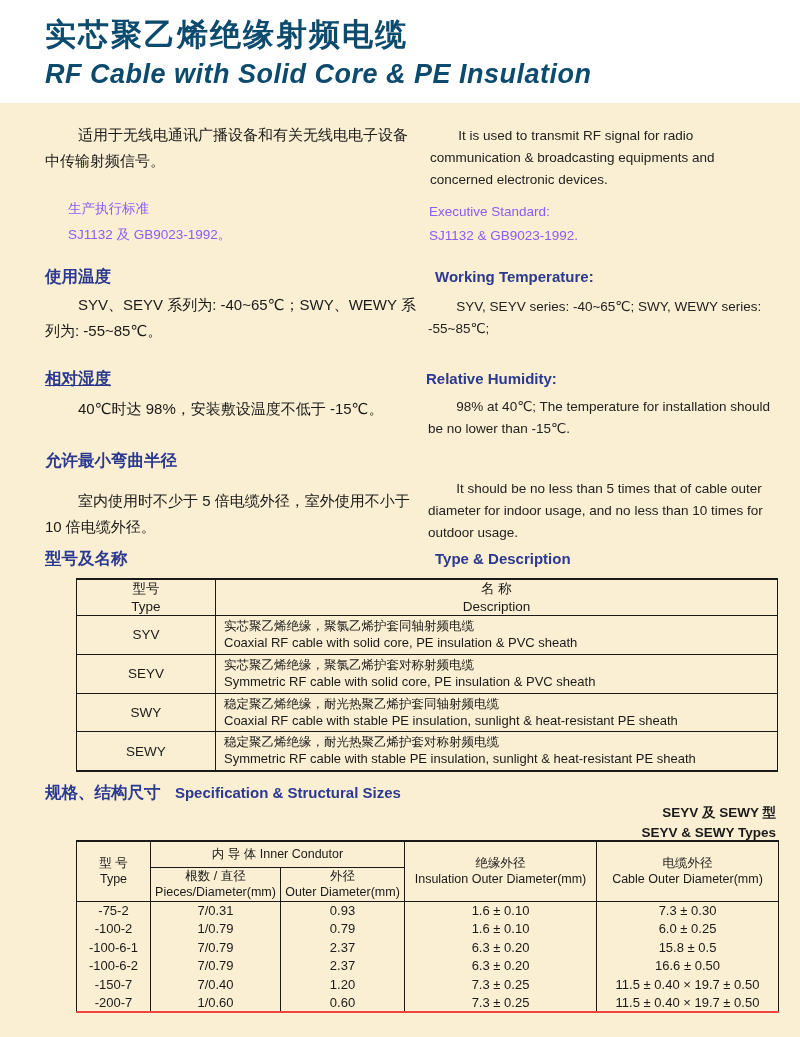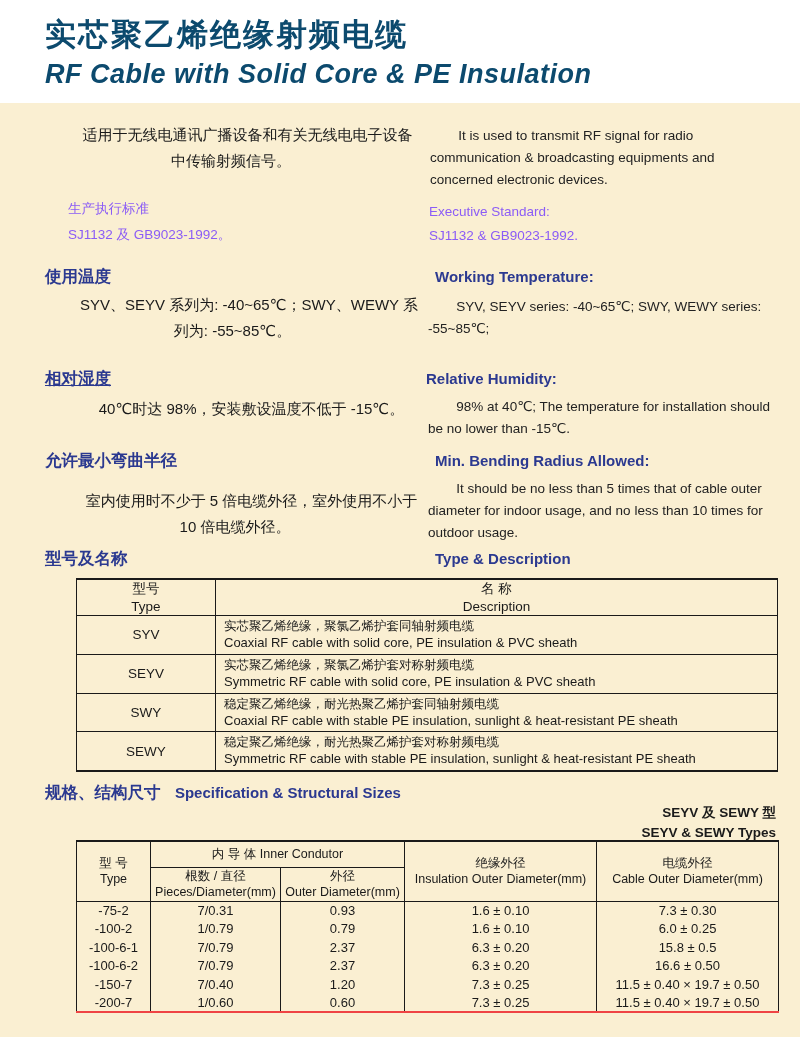--- a/index.html
+++ b/index.html
@@ -11,21 +11,21 @@
   .band{position:absolute;top:103px;left:0;right:0;bottom:0;background:#faefd2;}
   .abs{position:absolute;}
   .blue{color:#0c4a6e;}
   .orange{color:#8b5cf6;}
 
   .title-zh{top:14px;left:45px;font-size:31px;font-weight:bold;letter-spacing:2px;}
   .title-en{top:59px;left:45px;font-size:27px;font-weight:bold;font-style:italic;letter-spacing:0.5px;}
 
   .zh-body{font-size:15px;line-height:1.75;}
   .en-body{font-size:13.5px;line-height:1.62;color:#222222;}
-  .indent-zh{text-indent:2.2em;text-align:center;}
+  .indent-zh{text-indent:2.2em;}
   .indent-en{text-indent:2.1em;}
 
   .intro-zh{top:122px;left:45px;width:372px;}
   .intro-en{top:125px;left:430px;width:348px;}
 
   .std-zh{top:196px;left:68px;font-size:13.5px;line-height:1.9;}
   .std-en{top:200px;left:429px;font-size:13.5px;line-height:1.8;}
 
   .sec-title-zh{font-size:16.5px;font-weight:bold;color:#2b3990;}
   .sec-title-en{font-size:15px;font-weight:bold;color:#2b3990;}
@@ -101,21 +101,20 @@
   <div class="abs wt-title-en sec-title-en">Working Temperature:</div>
   <div class="abs wt-body-en en-body indent-en">SYV, SEYV series:  -40~65℃;  SWY, WEWY series: -55~85℃;</div>
 
   <div class="abs rh-title-zh sec-title-zh">相对湿度</div>
   <div class="abs rh-body-zh zh-body indent-zh">40℃时达 98%，安装敷设温度不低于 -15℃。</div>
   <div class="abs rh-title-en sec-title-en">Relative Humidity:</div>
   <div class="abs rh-body-en en-body indent-en">98% at 40℃; The temperature for installation should be no lower than -15℃.</div>
 
   <div class="abs br-title-zh sec-title-zh">允许最小弯曲半径</div>
   <div class="abs br-body-zh zh-body indent-zh">室内使用时不少于 5 倍电缆外径，室外使用不小于 10 倍电缆外径。</div>
-  <div class="abs br-title-en sec-title-en">Min. Bending Radius Allowed:</div>
   <div class="abs br-body-en en-body indent-en">It should be no less than 5 times that of cable outer diameter for indoor usage, and no less than 10 times for outdoor usage.</div>
 
   <div class="abs t1-title-zh sec-title-zh">型号及名称</div>
   <div class="abs t1-title-en sec-title-en">Type &amp; Description</div>
 
   <table class="abs tbl t1">
     <thead>
       <tr>
         <th class="c-type hdr">
           <div>型号</div>

